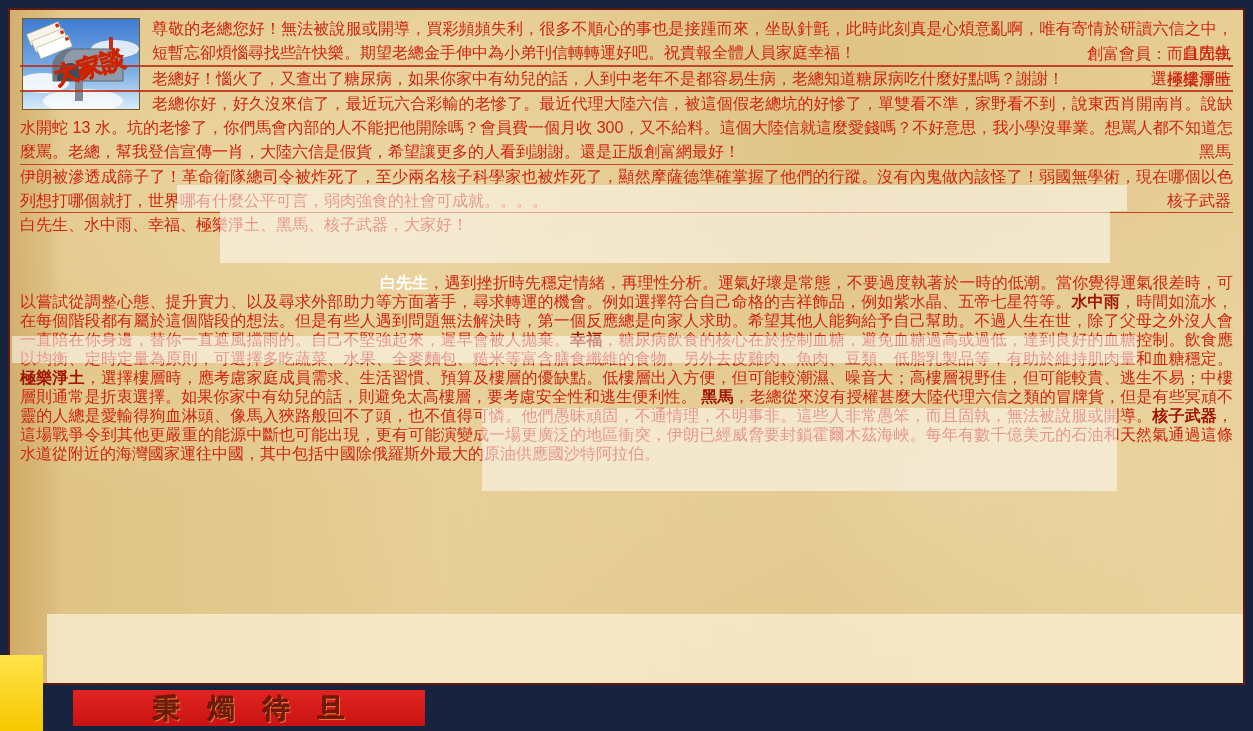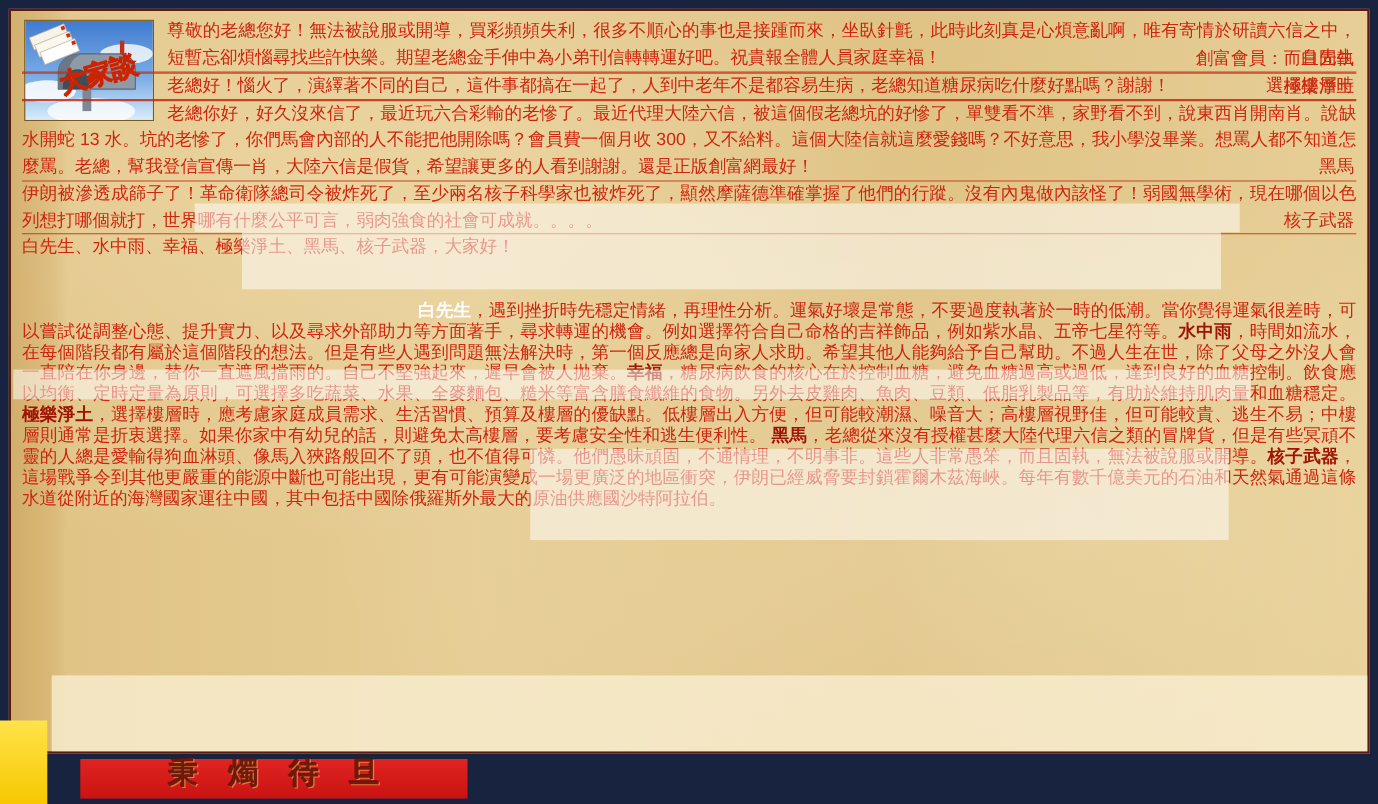--- a/index.html
+++ b/index.html
@@ -43,21 +43,21 @@
   .rname.white{color:#ffffff;}
   
   .overlays{position:absolute;left:0;top:0;right:0;bottom:0;z-index:3;pointer-events:none;}
   .patch{position:absolute;background:rgba(255,255,255,.52);}
   .patch.light{background:rgba(248,238,210,.78);}
   
   .bottombar{position:absolute;left:0;bottom:0;width:1253px;height:44px;background:#17233f;z-index:4;}
   .banner{
     position:absolute;left:73px;top:3px;width:352px;height:36px;
     background:linear-gradient(#e02421,#c91312);
-    display:flex;align-items:flex-start;justify-content:center;
+    display:flex;align-items:center;justify-content:center;
   }
   .banner span{
     font-family:"DejaVu Serif","Liberation Serif",serif;
     font-weight:bold;font-size:27px;color:#6e1a0c;
     letter-spacing:28px;margin-right:-28px;line-height:1;
     text-shadow:1px 1px 0 rgba(255,196,84,.55), -1px -1px 0 rgba(90,16,2,.8);
   }
   .corner-accent{
     position:absolute;left:0;bottom:0;width:43px;height:76px;
     background:linear-gradient(180deg,#ffe34a,#f7c800);z-index:5;
@@ -109,21 +109,21 @@
       </div>
 
       <div class="letter">
         <span>尊敬的老總您好！無法被說服或開導，買彩頻頻失利，很多不順心的事也是接踵而來，坐臥針氈，此時此刻真是心煩意亂啊，唯有寄情於研讀六信之中，短暫忘卻煩惱尋找些許快樂。期望老總金手伸中為小弟刊信轉轉運好吧。祝貴報全體人員家庭幸福！</span>
         <span class="sig">白先生</span>
       </div>
       <div class="letter">
         <span class="sig">創富會員：而且固執</span>
       </div>
       <div class="letter">
-        <span>老總好！惱火了，演繹著不同的自己，這件事都搞在一起了，人到中老年不是都容易生病，老總知道糖尿病吃什麼好點嗎？謝謝！</span>
+        <span>老總好！惱火了，又查出了糖尿病，如果你家中有幼兒的話，人到中老年不是都容易生病，老總知道糖尿病吃什麼好點嗎？謝謝！</span>
         <span class="sig">選擇樓層時</span>
       </div>
       <div class="letter">
         <span class="sig">極樂淨土</span>
       </div>
       <div class="letter">
         <span>老總你好，好久沒來信了，最近玩六合彩輸的老慘了。最近代理大陸六信，被這個假老總坑的好慘了，單雙看不準，家野看不到，說東西肖開南肖。說缺水開蛇 13 水。坑的老慘了，你們馬會內部的人不能把他開除嗎？會員費一個月收 300，又不給料。這個大陸信就這麼愛錢嗎？不好意思，我小學沒畢業。想罵人都不知道怎麼罵。老總，幫我登信宣傳一肖，大陸六信是假貨，希望讓更多的人看到謝謝。還是正版創富網最好！</span>
         <span class="sig">黑馬</span>
       </div>
       <div class="letter">

